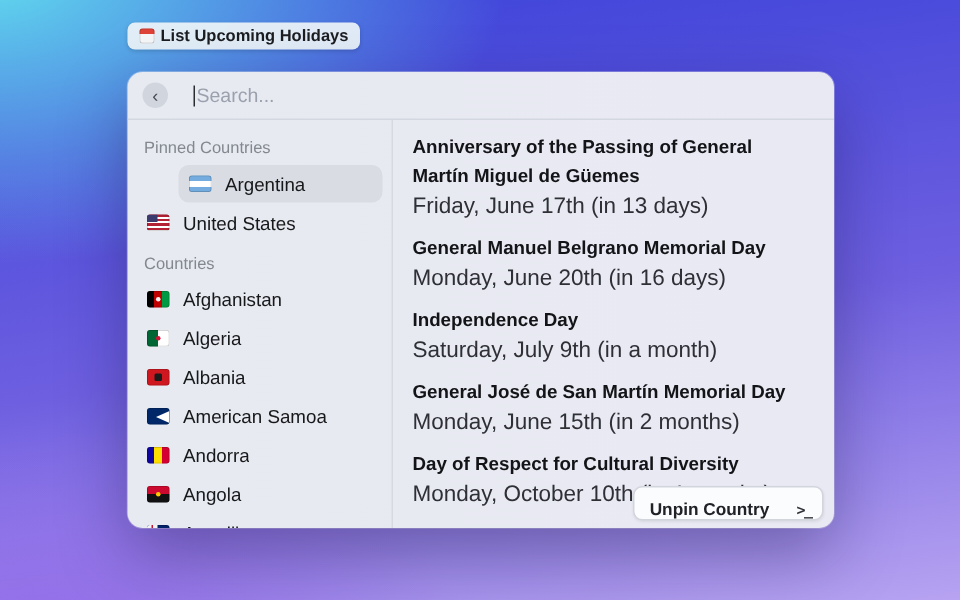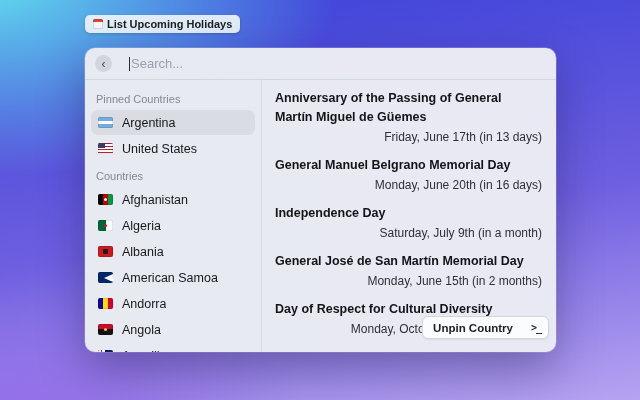--- a/index.html
+++ b/index.html
@@ -34,21 +34,21 @@
   .search-wrap input::placeholder{color:#9aa1ad;}
 
   .body{flex:1;display:flex;overflow:hidden;}
 
   
   .sidebar{width:177px;flex:0 0 auto;box-sizing:border-box;padding:4px 6px 0 6px;
     border-right:1px solid #d6d9e0;overflow:hidden;}
   .section-header{font-size:11px;color:#83888f;margin:9px 5px 5px 5px;}
   .row{height:25px;margin-bottom:1px;display:flex;align-items:center;gap:9px;padding:0 7px;
     border-radius:7px;font-size:12.5px;color:#17181a;cursor:pointer;}
-  .row.selected{background:#d9dce3;}
+  .row.selected{background:#d9dce3;margin-left:28px;}
   .row-label{white-space:nowrap;overflow:hidden;}
 
   
   .flag{position:relative;width:15px;height:11px;border-radius:2px;flex:0 0 auto;overflow:hidden;
     box-shadow:inset 0 0 0 .5px rgba(0,0,0,.22);}
   .flag::after{content:"";position:absolute;}
   .flag-argentina{background:linear-gradient(180deg,#74acdf 0 33%,#ffffff 33% 67%,#74acdf 67% 100%);}
   .flag-united-states{background:repeating-linear-gradient(180deg,#b22234 0 1.5px,#fff 1.5px 3px);}
   .flag-united-states::after{left:0;top:0;width:7px;height:5px;background:#3c3b6e;}
   .flag-afghanistan{background:linear-gradient(90deg,#000 0 33%,#bf0000 33% 67%,#009a44 67% 100%);}
@@ -66,24 +66,24 @@
   .flag-anguilla{background:#012169;}
   .flag-anguilla::after{left:0;top:0;width:7px;height:5px;
     background:
       linear-gradient(#c8102e,#c8102e) center/100% 1px no-repeat,
       linear-gradient(#c8102e,#c8102e) center/1px 100% no-repeat,#f2f3f5;}
 
   
   .detail{flex:1;position:relative;box-sizing:border-box;padding:9px 14px 7px 13px;overflow:hidden;}
   .holiday-item{margin-bottom:9px;max-width:272px;}
   .holiday-title{font-size:12.5px;font-weight:700;color:#131417;line-height:19px;}
-  .holiday-date{font-size:12px;color:#2e3036;line-height:19px;margin-top:1px;text-align:right;}
+  .holiday-date{font-size:15px;color:#2e3036;line-height:19px;margin-top:1px;}
 
   
-  .actions{position:absolute;right:7px;bottom:13px;height:21px;display:flex;align-items:center;
+  .actions{position:absolute;right:7px;bottom:5px;height:21px;display:flex;align-items:flex-end;
     background:#fbfcfe;border:1px solid #d2d5dc;border-radius:6px;overflow:hidden;
     box-shadow:0 1px 2px rgba(0,0,0,.07);}
   .action-btn{border:none;background:transparent;font-family:"Liberation Sans",sans-serif;
     font-size:11.5px;font-weight:700;color:#202227;padding:0 10px;cursor:pointer;display:flex;align-items:center;}
   .action-divider{width:1px;background:#d2d5dc;}
   .action-btn.icon{padding:0 7px;font-family:"DejaVu Sans Mono",monospace;font-size:10px;font-weight:700;
     letter-spacing:-1px;color:#303238;}
 </style>
 </head>
 <body>

